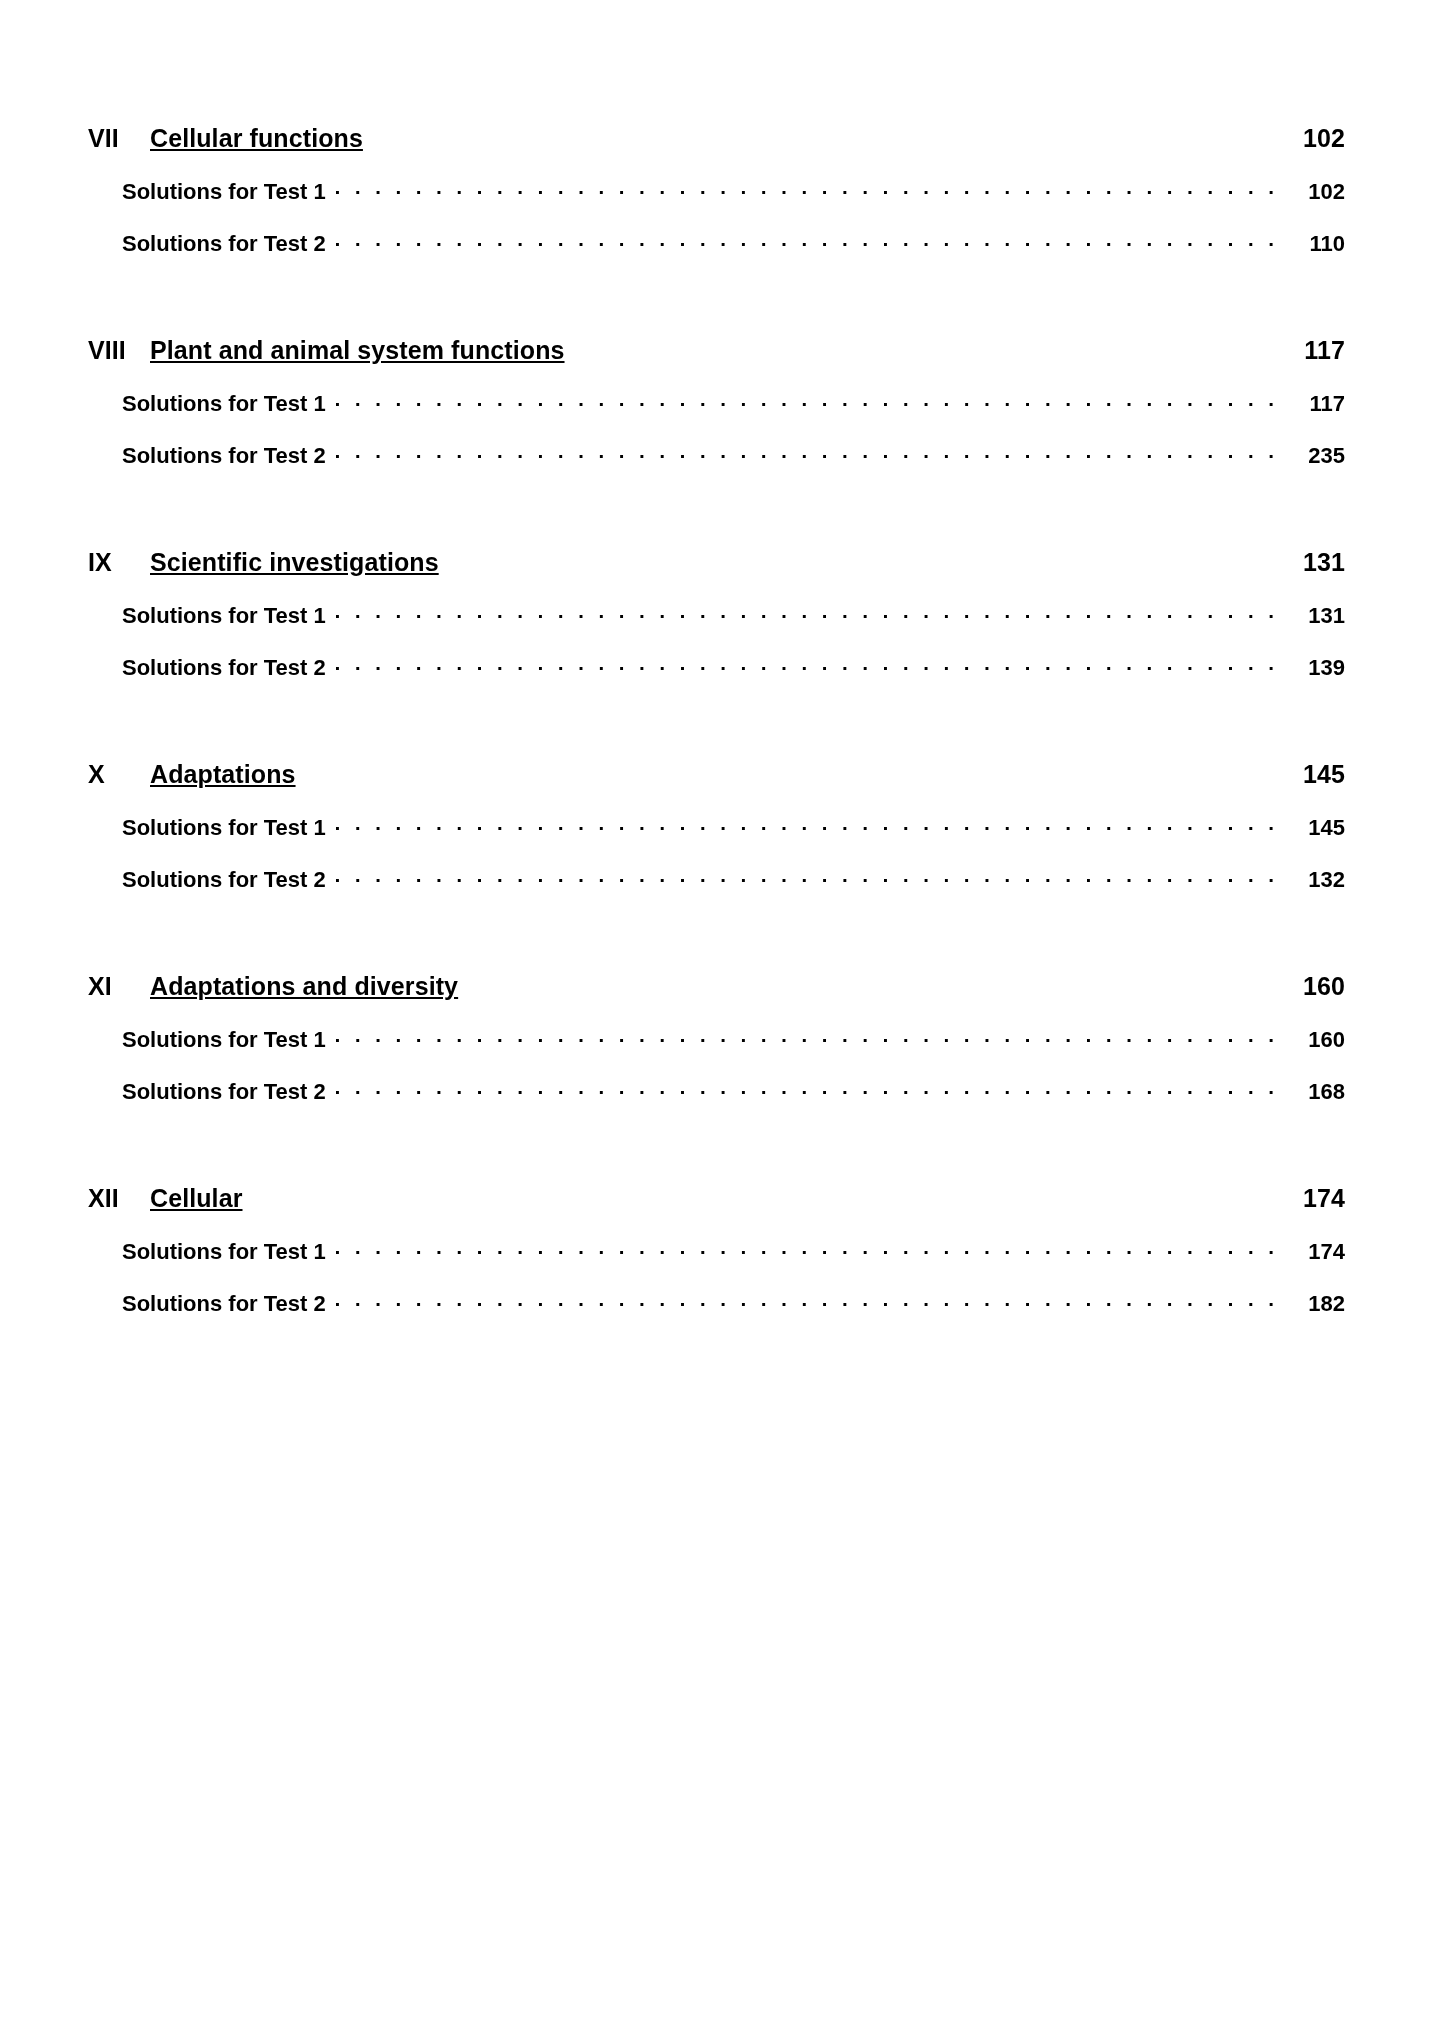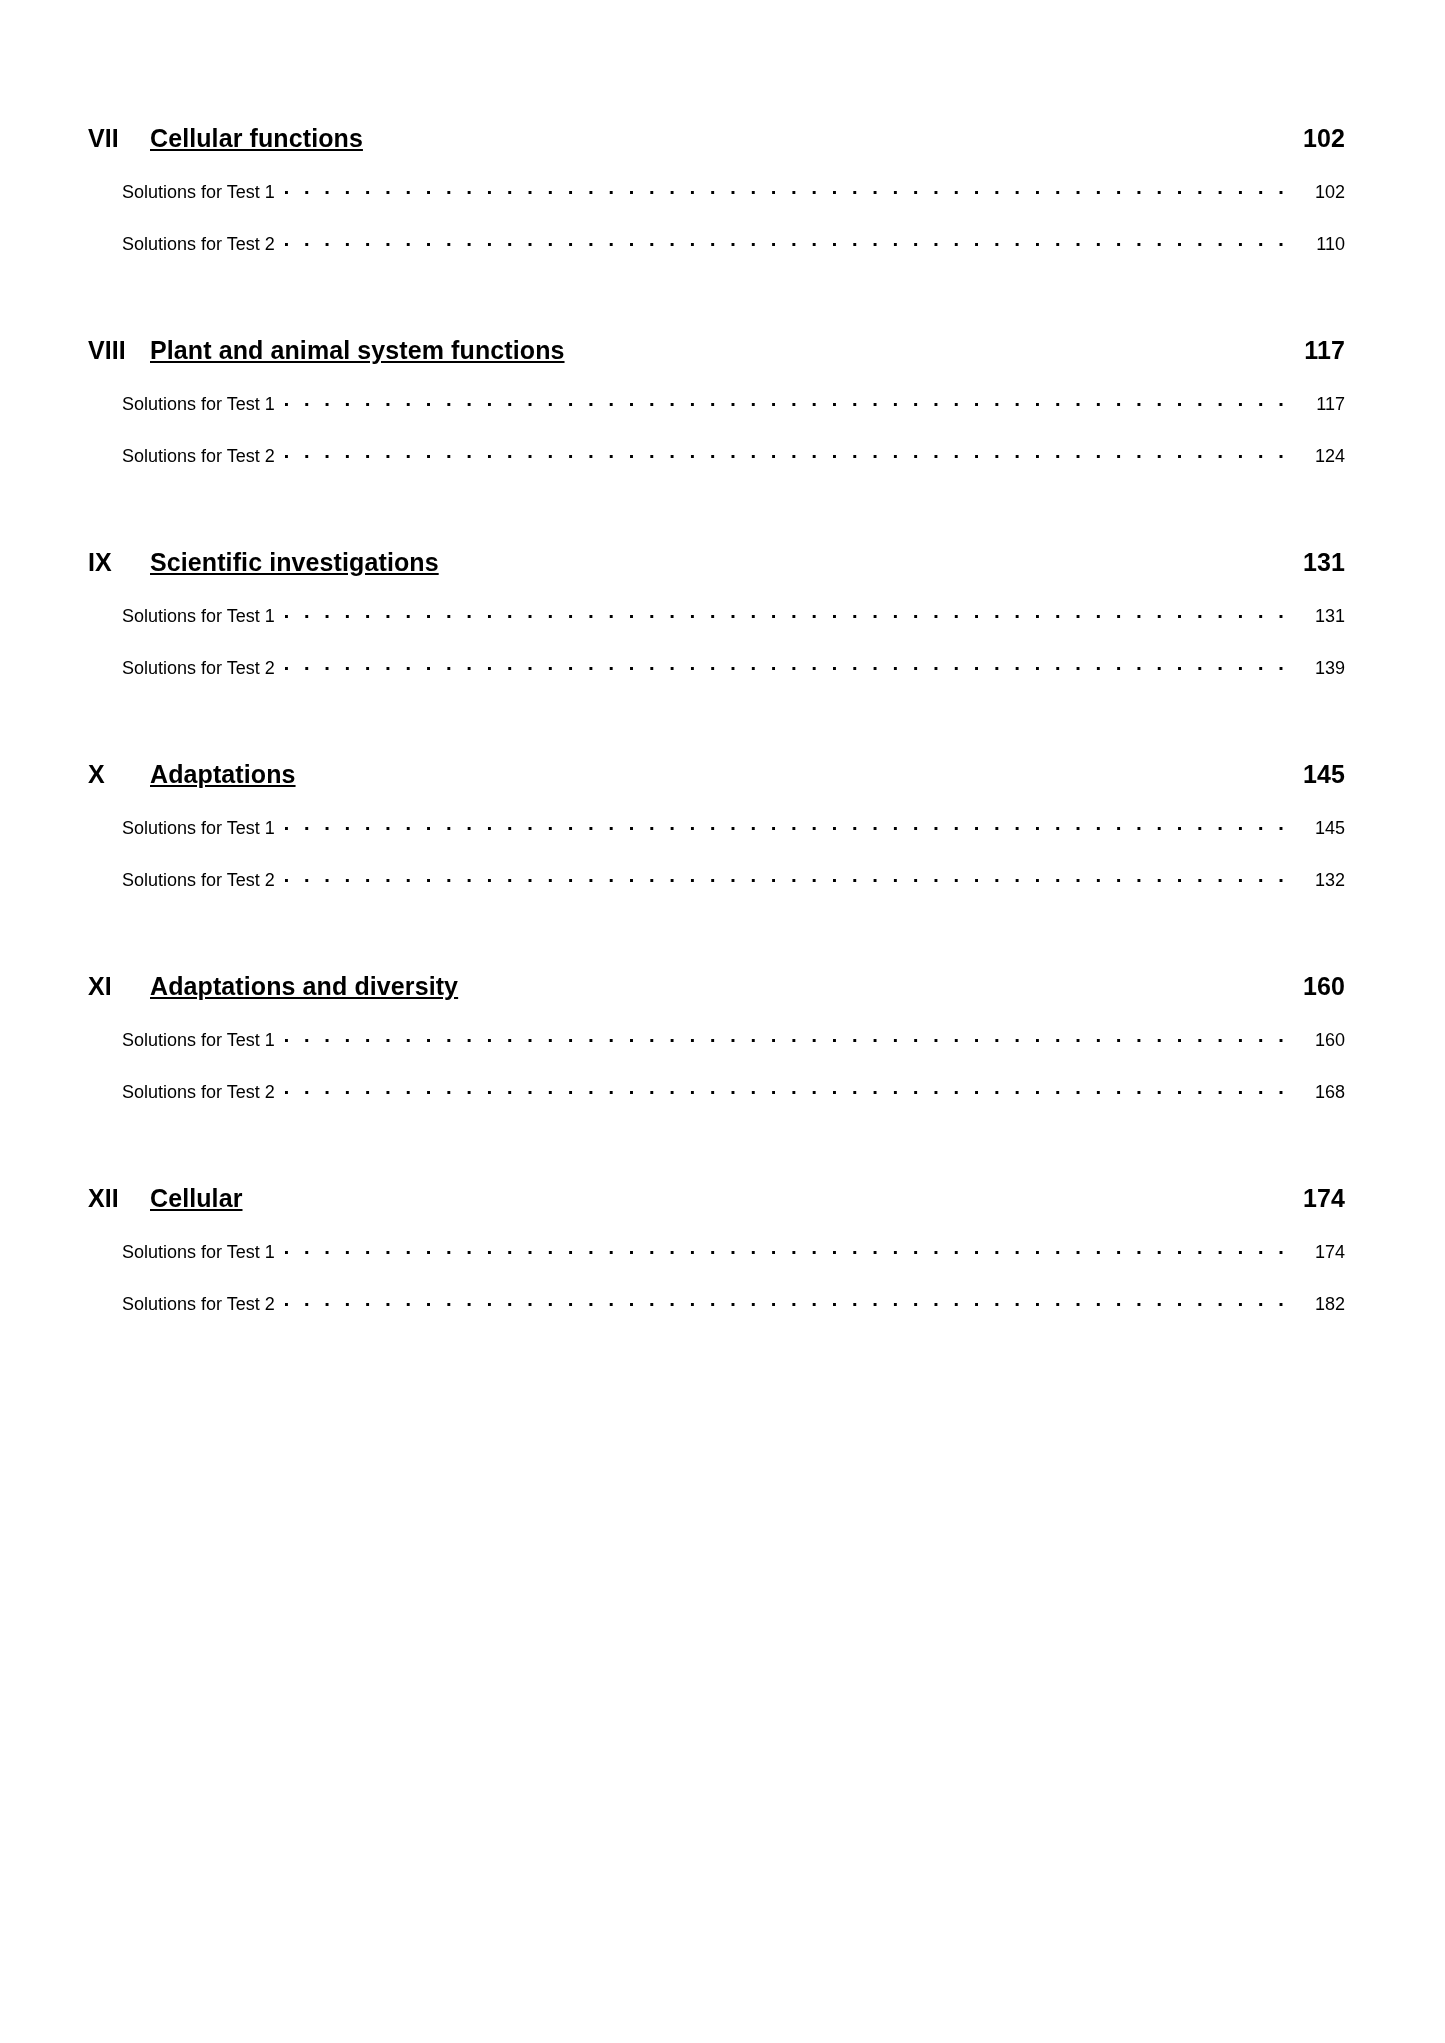--- a/index.html
+++ b/index.html
@@ -58,23 +58,23 @@
     text-align: right;
     min-width: 60px;
     white-space: nowrap;
   }
 
   
   .entry-row {
     display: flex;
     align-items: baseline;
     width: 100%;
-    font-size: 18px;
+    font-size: 22px;
     line-height: 52px;
-    font-weight: normal;
+    font-weight: bold;
     padding-left: 34px;
     box-sizing: border-box;
   }
   .entry-label {
     flex: 0 0 auto;
     white-space: nowrap;
   }
   .entry-leader {
     flex: 1 1 auto;
     position: relative;
@@ -129,21 +129,21 @@
           <span class="chapter-page">117</span>
         </div>
         <div class="entry-row">
           <span class="entry-label">Solutions for Test 1</span>
           <span class="entry-leader"></span>
           <span class="entry-page">117</span>
         </div>
         <div class="entry-row">
           <span class="entry-label">Solutions for Test 2</span>
           <span class="entry-leader"></span>
-          <span class="entry-page">124</span>
+          <span class="entry-page">235</span>
         </div>
       </div>
       <div class="chapter-block">
         <div class="chapter-head">
           <span class="chapter-numeral">IX</span>
           <span class="chapter-title">Scientific investigations</span>
           <span class="chapter-page">131</span>
         </div>
         <div class="entry-row">
           <span class="entry-label">Solutions for Test 1</span>

